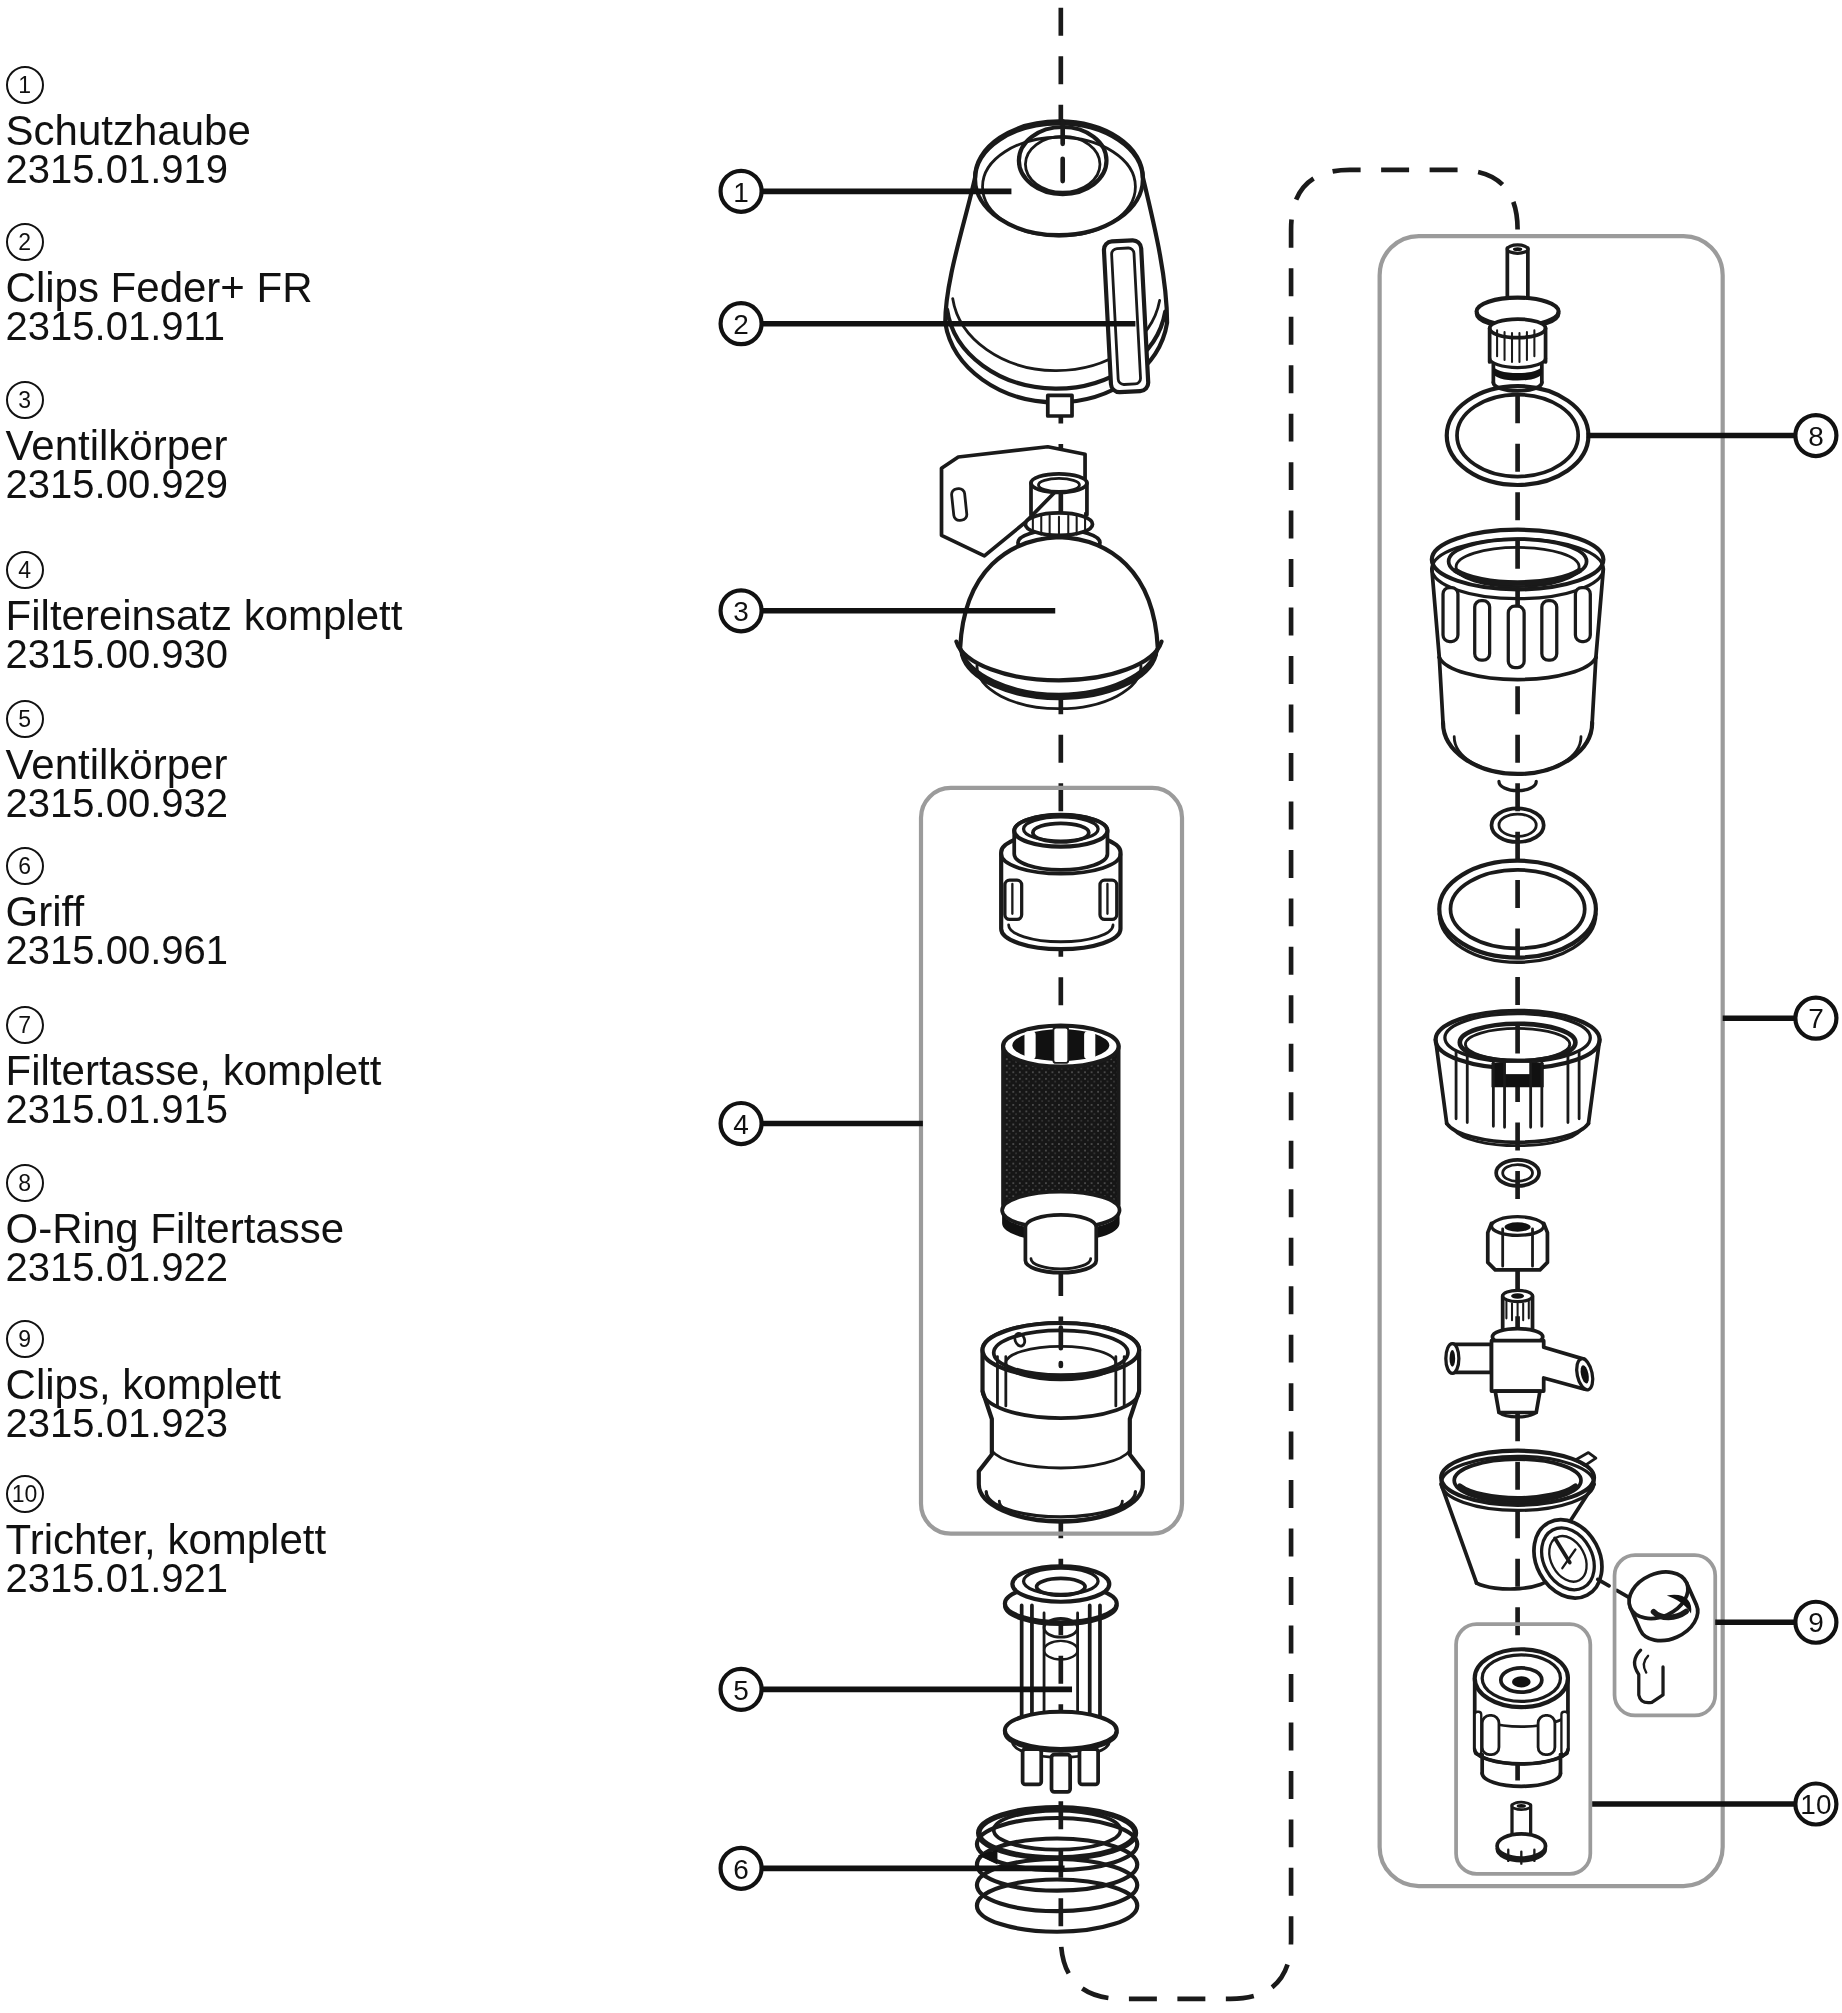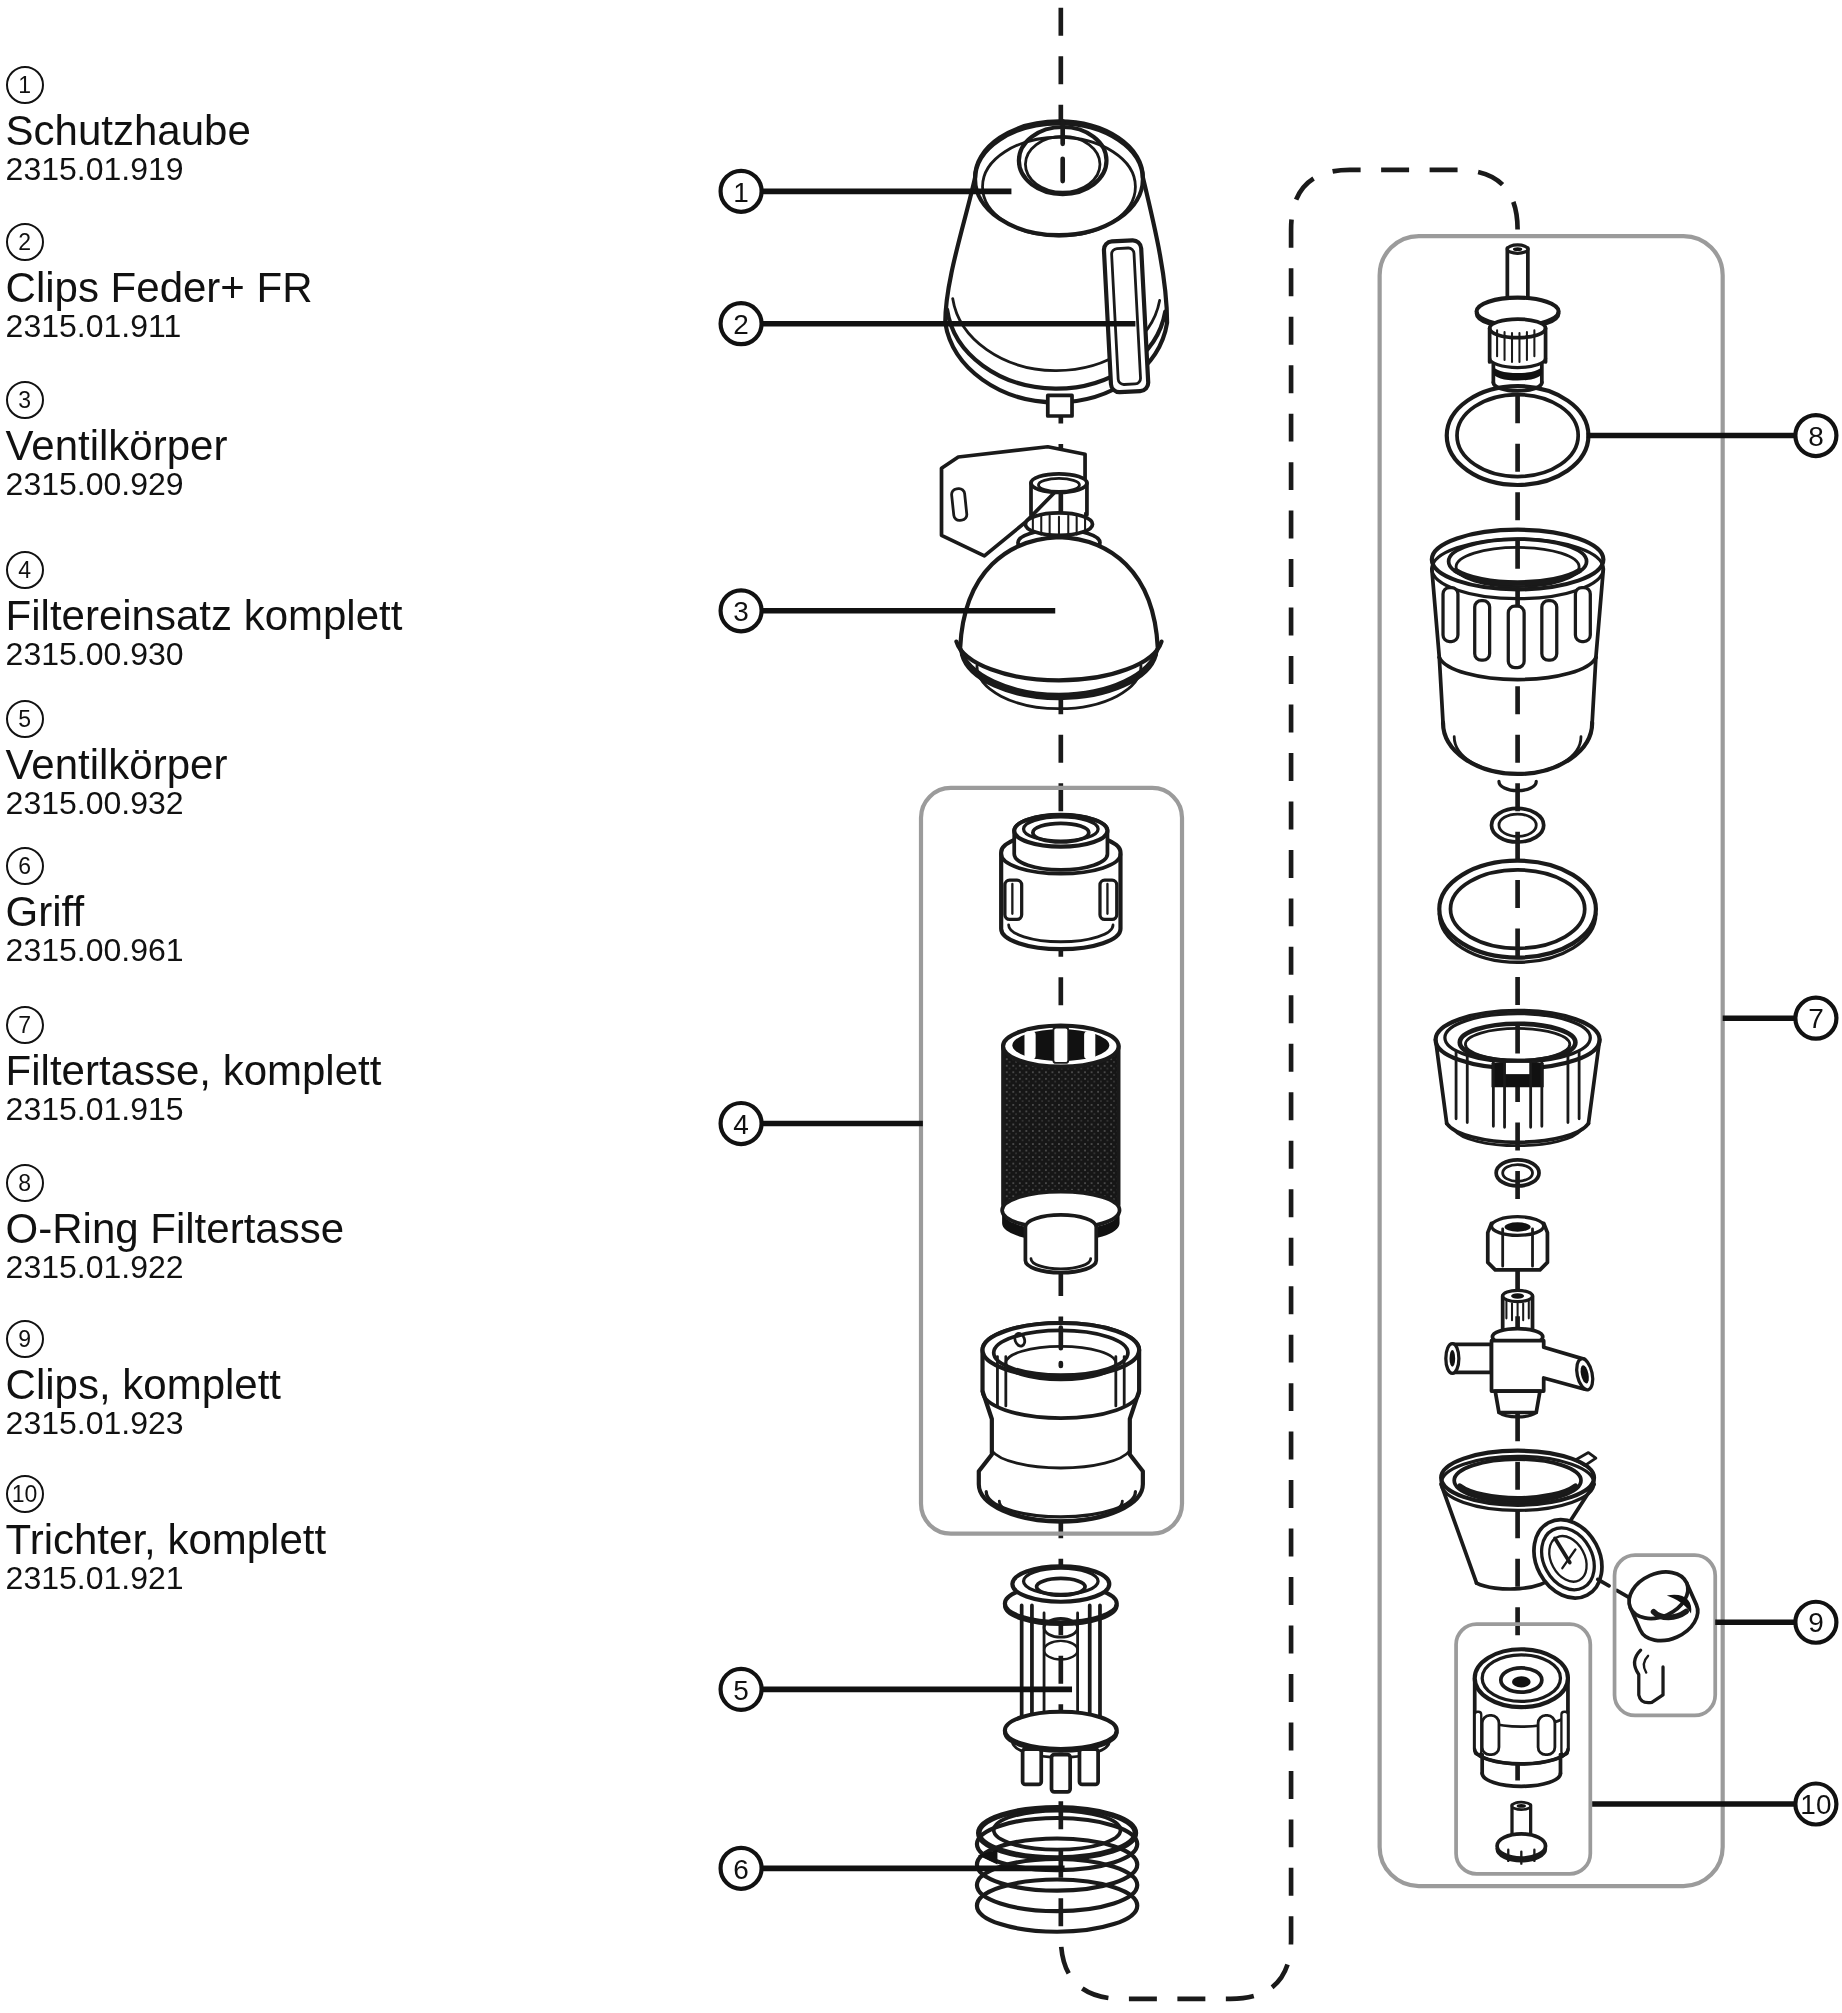--- a/index.html
+++ b/index.html
@@ -5,21 +5,21 @@
   html,body{margin:0;padding:0;background:#fff;}
   .page{position:relative;width:1842px;height:2014px;background:#fff;overflow:hidden;
         font-family:"Liberation Sans", sans-serif;color:#111;}
   .diagram-svg{position:absolute;left:0;top:0;}
   .legend{position:absolute;left:0;top:0;width:522px;height:2014px;}
   .legend-item{position:absolute;left:5.6px;}
   .badge{width:34px;height:34px;border:2.8px solid #111;border-radius:50%;
          display:flex;align-items:center;justify-content:center;
          font-size:23px;margin-bottom:8.4px;}
   .part-name{font-size:42px;line-height:38px;white-space:nowrap;}
-  .part-no{font-size:32px;line-height:38px;white-space:nowrap;}
+  .part-no{font-size:40px;line-height:38px;white-space:nowrap;}
   svg text{font-family:"Liberation Sans", sans-serif;font-size:30px;fill:#111;}
 </style>
 </head>
 <body>
 
 <div class="page">
 
   <svg class="diagram-svg" width="1842" height="2014" viewBox="0 0 1976 2160">
 
     <defs>

